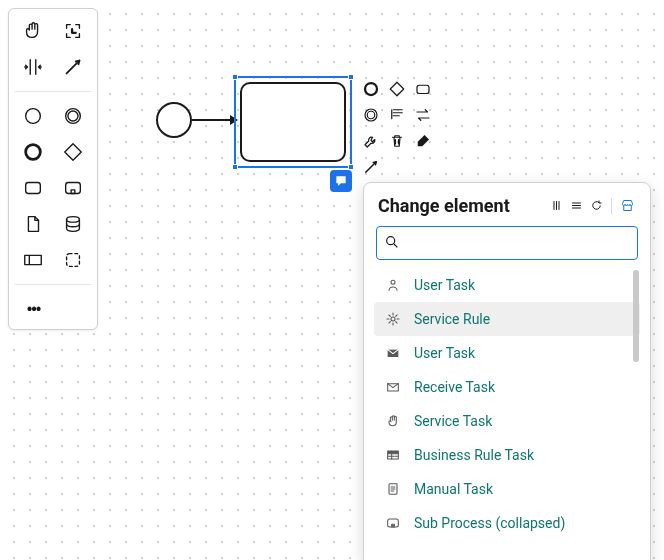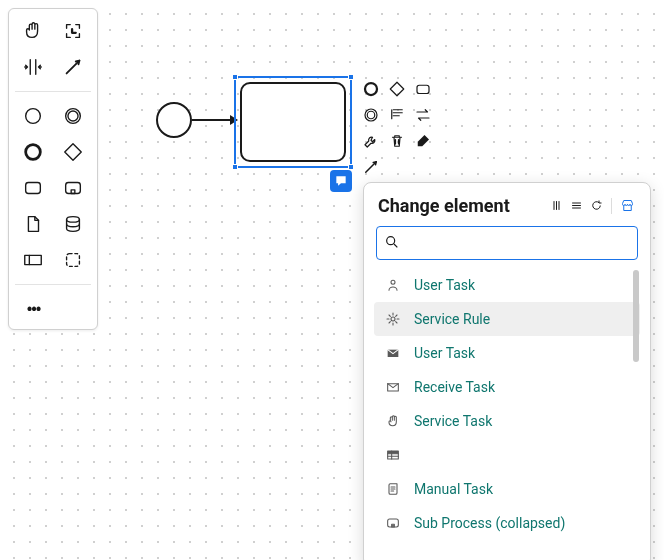--- a/index.html
+++ b/index.html
@@ -315,20 +315,21 @@
         <span>Service Task</span>
       </div>
       <div class="litem">
         <span class="licon">
             <svg viewBox="0 0 24 24">
               <rect x="4" y="6" width="16" height="12"></rect>
               <path d="M4 10h16M4 14h16M10 6v12"></path>
               <rect x="4" y="6" width="16" height="4" fill="#595959" stroke="none"></rect>
             </svg>
           </span>
+        <span>Business Rule Task</span>
       </div>
       <div class="litem">
         <span class="licon">
             <svg viewBox="0 0 24 24">
               <path d="M8 4h10v14a2 2 0 01-2 2H8a2 2 0 01-2-2V6a2 2 0 012-2z"></path>
               <path d="M9 9h6M9 12h6M9 15h4"></path>
             </svg>
           </span>
         <span>Manual Task</span>
       </div>

